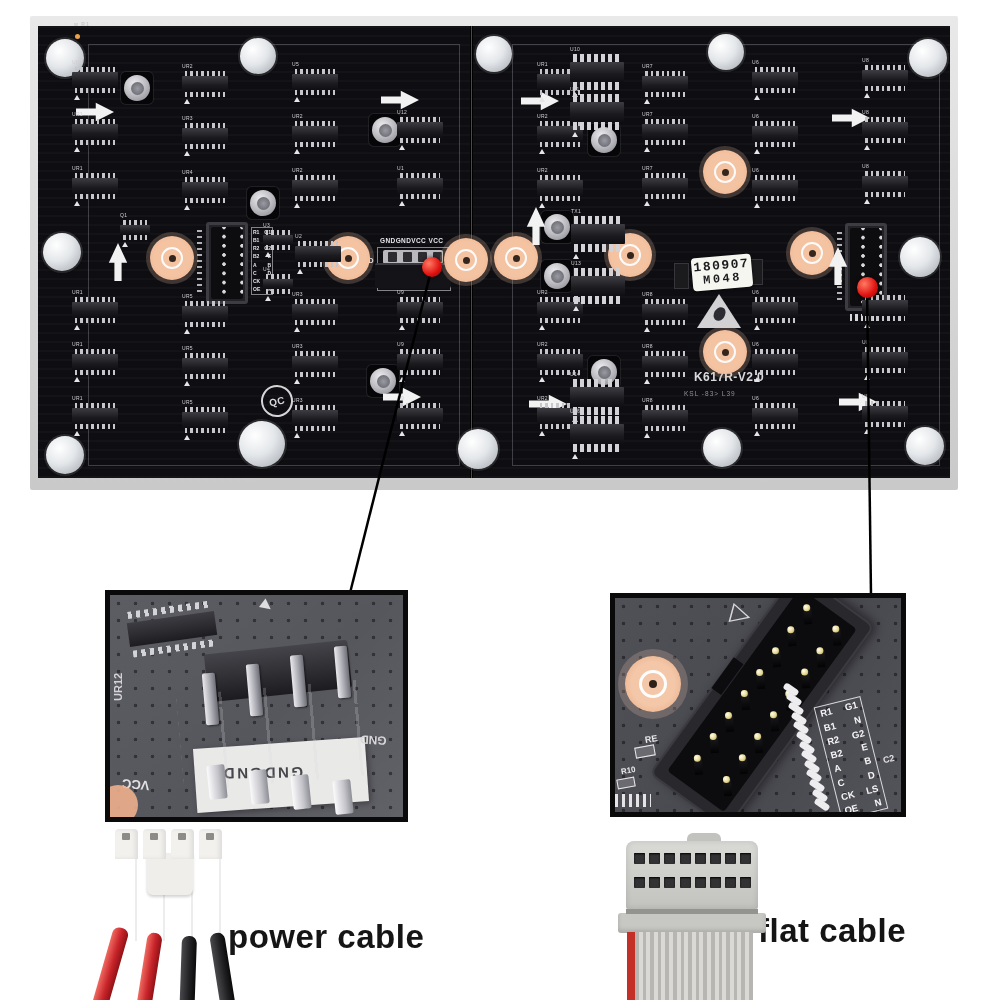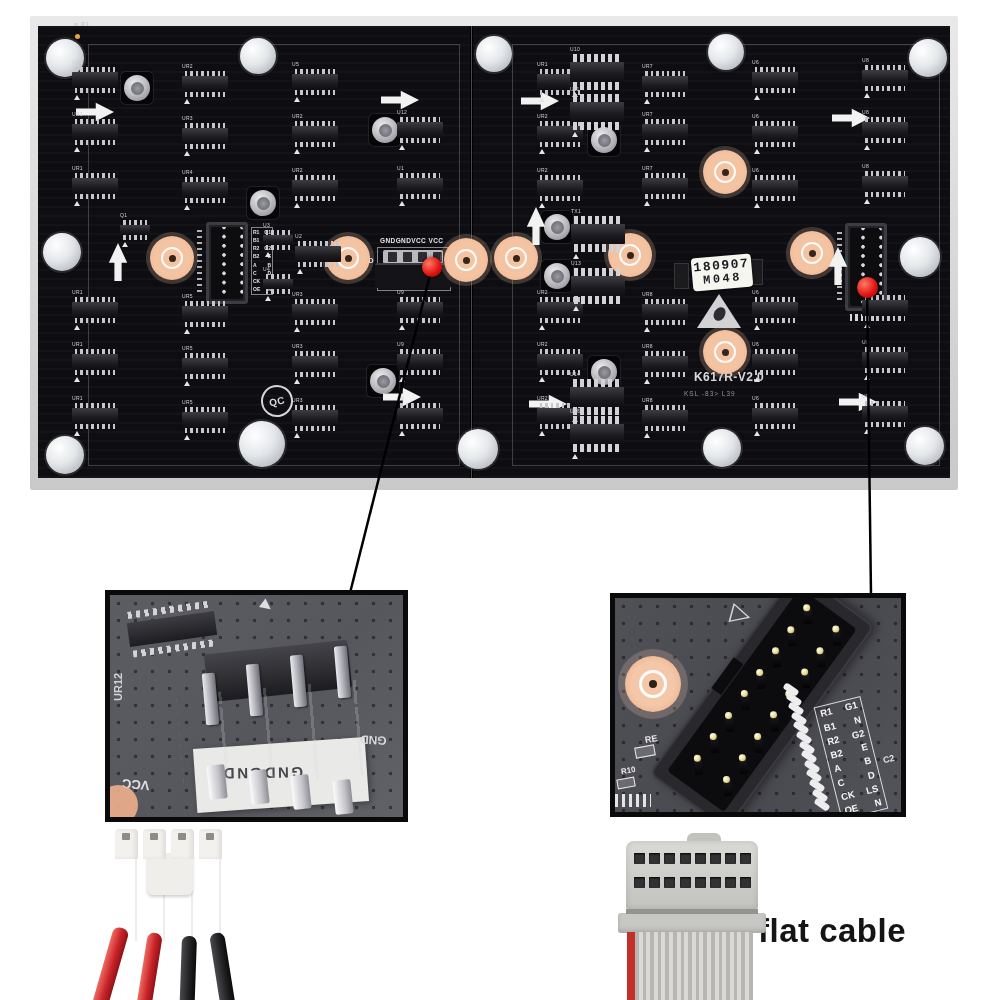--- a/index.html
+++ b/index.html
@@ -855,14 +855,15 @@
       <div class="fc-hole" style="left: 649.2px; top: 877px;"></div>
       <div class="fc-hole" style="left: 664.4px; top: 877px;"></div>
       <div class="fc-hole" style="left: 679.6px; top: 877px;"></div>
       <div class="fc-hole" style="left: 694.8px; top: 877px;"></div>
       <div class="fc-hole" style="left: 710px; top: 877px;"></div>
       <div class="fc-hole" style="left: 725.2px; top: 877px;"></div>
       <div class="fc-hole" style="left: 740.4px; top: 877px;"></div>
       <div id="fc-seam"></div>
     </div>
 
+  <div class="cable-label" style="left:228px;top:918px;">power cable</div>
   <div class="cable-label" style="left:758px;top:912px;">flat cable</div>
 </div>
 
 </body></html>

